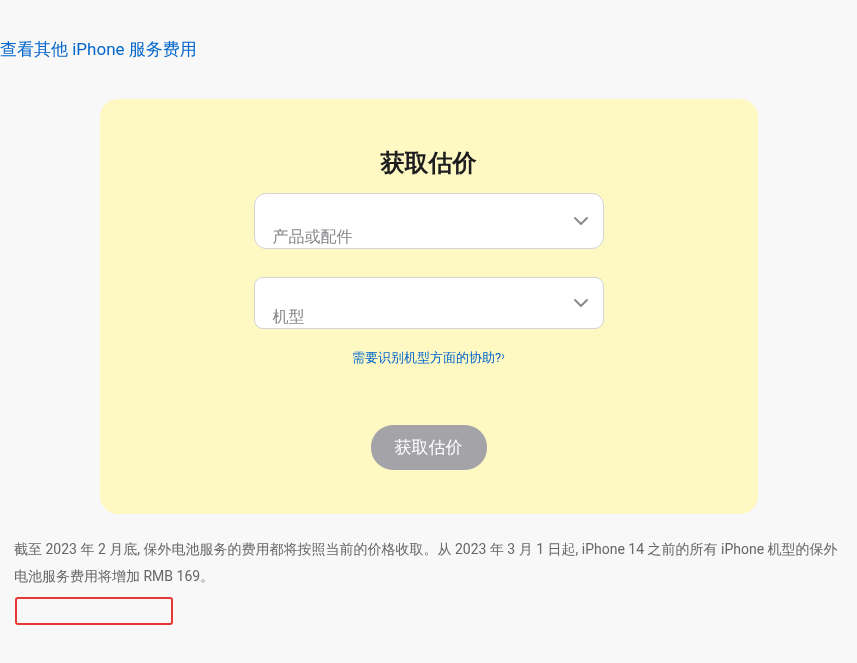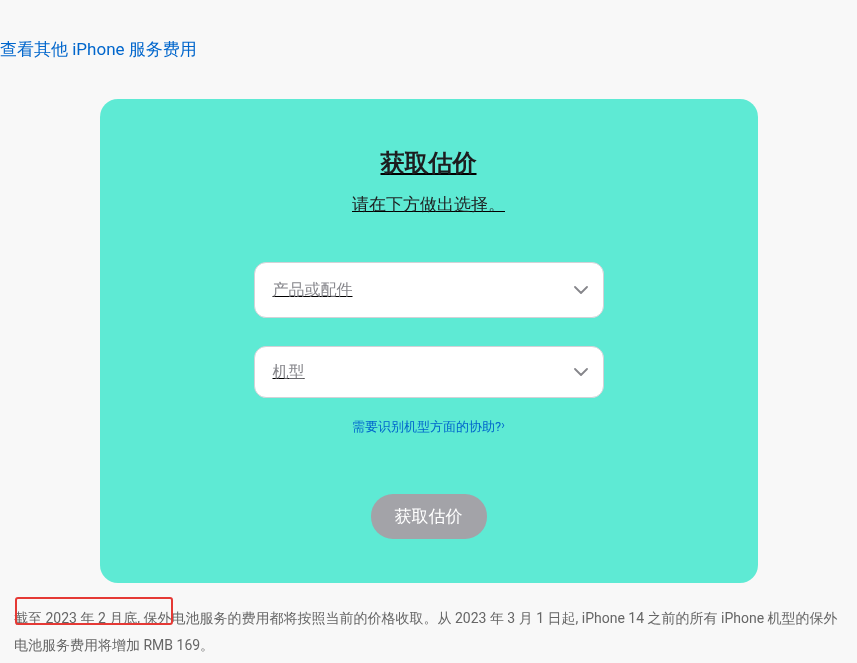--- a/index.html
+++ b/index.html
@@ -17,27 +17,26 @@
     .top-link {
       padding-top: 38px;
       padding-bottom: 20px;
     }
     .top-link a {
       color: #0066cc;
       text-decoration: none;
       font-size: 17px;
     }
     .card {
-      background: #5eead4;
+      background: #fef9c3;
       border-radius: 18px;
       width: 658px;
       margin: 18px auto 0;
       padding: 48px 40px 44px;
       text-align: center;
-      text-decoration: underline;
     }
     .card-title {
       font-size: 24px;
       font-weight: 600;
       color: #1d1d1f;
       margin-bottom: 14px;
     }
     .card-subtitle {
       font-size: 17px;
       color: #1d1d1f;
@@ -53,28 +52,29 @@
       height: 56px;
       background: #fff;
       border: 1px solid #d2d2d7;
       border-radius: 12px;
       padding: 0 44px 0 18px;
       font-size: 16px;
       color: #86868b;
       text-align: left;
       cursor: pointer;
       display: flex;
-      align-items: center;
+      align-items: flex-end;
       position: relative;
     }
     .select-wrapper.small {
       margin-bottom: 18px;
     }
     .select-wrapper.small .select-box {
       height: 52px;
+      border-radius: 9px;
     }
     .chevron {
       position: absolute;
       right: 16px;
       top: 50%;
       transform: translateY(-50%);
       pointer-events: none;
     }
     .chevron svg {
       width: 14px;
@@ -123,21 +123,20 @@
   </style>
 </head>
 <body>
 
 <div class="top-link">
   <a href="#">查看其他 iPhone 服务费用</a>
 </div>
 
 <div class="card">
   <div class="card-title">获取估价</div>
-  <div class="card-subtitle">请在下方做出选择。</div>
 
   <div class="select-wrapper">
     <div class="select-box">
       <span>产品或配件</span>
     </div>
     <span class="chevron">
       <svg viewBox="0 0 14 8" fill="none">
           <path d="M1 1L7 7L13 1" stroke="#86868b" stroke-width="1.8" stroke-linecap="round" stroke-linejoin="round"></path>
         </svg>
     </span>

